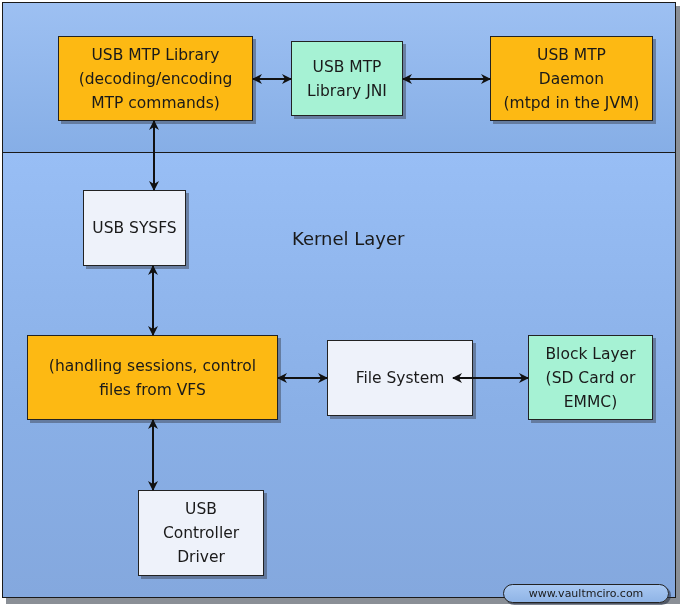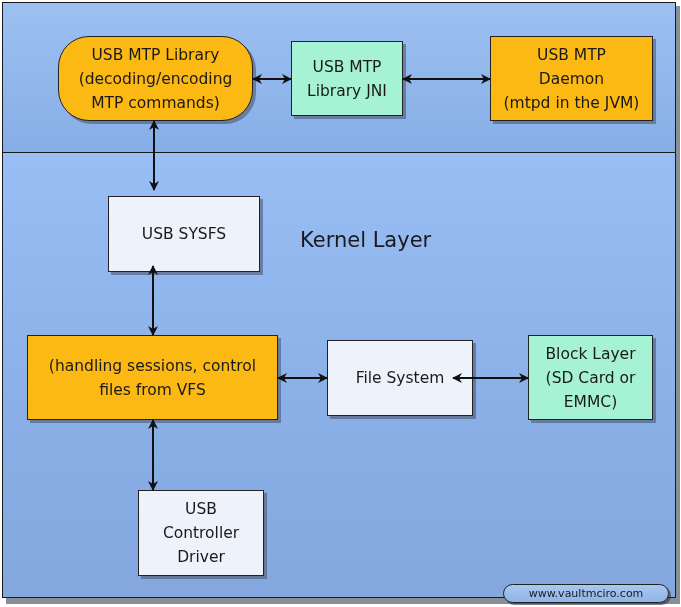--- a/index.html
+++ b/index.html
@@ -27,56 +27,56 @@
     border: 1.2px solid #222;
     display: flex; flex-direction: column; align-items: center; justify-content: center;
     text-align: center; font-size: 15.5px; line-height: 24px;
     box-shadow: 3px 3px 0 rgba(70,80,100,0.55);
   }
   .orange { background: #fdb913; }
   .mint { background: #a6f2d4; }
   .light { background: #eef2fa; }
   .box span { display: block; white-space: nowrap; }
   .kernel-label {
-    position: absolute; left: 300px; top: 228px; font-size: 21px;
+    position: absolute; left: 292px; top: 228px; font-size: 18px;
   }
   .watermark {
     position: absolute; left: 503px; top: 577px; width: 166px; height: 19px;
     box-sizing: border-box; border: 1.2px solid #222; border-radius: 10px;
     background: linear-gradient(180deg, #a9c8f2, #8fb4e6);
     box-shadow: 2px 2px 0 rgba(40,50,70,0.6);
     font-size: 11px; line-height: 17px; text-align: center; margin-top: 7px;
   }
   svg#arrows { position: absolute; left: 0; top: 0; pointer-events: none; }
 </style>
 </head>
 <body>
 
 <div class="layer-shadow" style="left:6px;top:6px;width:674px;height:598px;"></div>
 <div class="layer" id="layer-user"></div>
 <div class="layer" id="layer-kernel"></div>
 
 <div class="kernel-label">Kernel Layer</div>
 
-<div class="box orange" style="left:58px;top:36px;width:195px;height:85px;border-radius:31px;">
+<div class="box orange" style="left:58px;top:36px;width:195px;height:85px;">
     <span>USB MTP Library</span>
     <span>(decoding/encoding</span>
     <span>MTP commands)</span>
   </div>
 <div class="box mint" style="left:291px;top:41px;width:112px;height:75px;">
     <span>USB MTP</span>
     <span>Library JNI</span>
   </div>
 <div class="box orange" style="left:490px;top:36px;width:163px;height:85px;">
     <span>USB MTP</span>
     <span>Daemon</span>
     <span>(mtpd in the JVM)</span>
   </div>
 
-<div class="box light" style="left:108px;top:190px;width:152px;height:76px;margin-top:6px;">
+<div class="box light" style="left:83px;top:190px;width:103px;height:76px;">
     <span>USB SYSFS</span>
   </div>
 
 <div class="box orange" style="left:27px;top:335px;width:251px;height:85px;">
     <span>(handling sessions,  control</span>
     <span>files from VFS</span>
   </div>
 <div class="box light" style="left:327px;top:340px;width:146px;height:76px;">
     <span>File System</span>
   </div>

